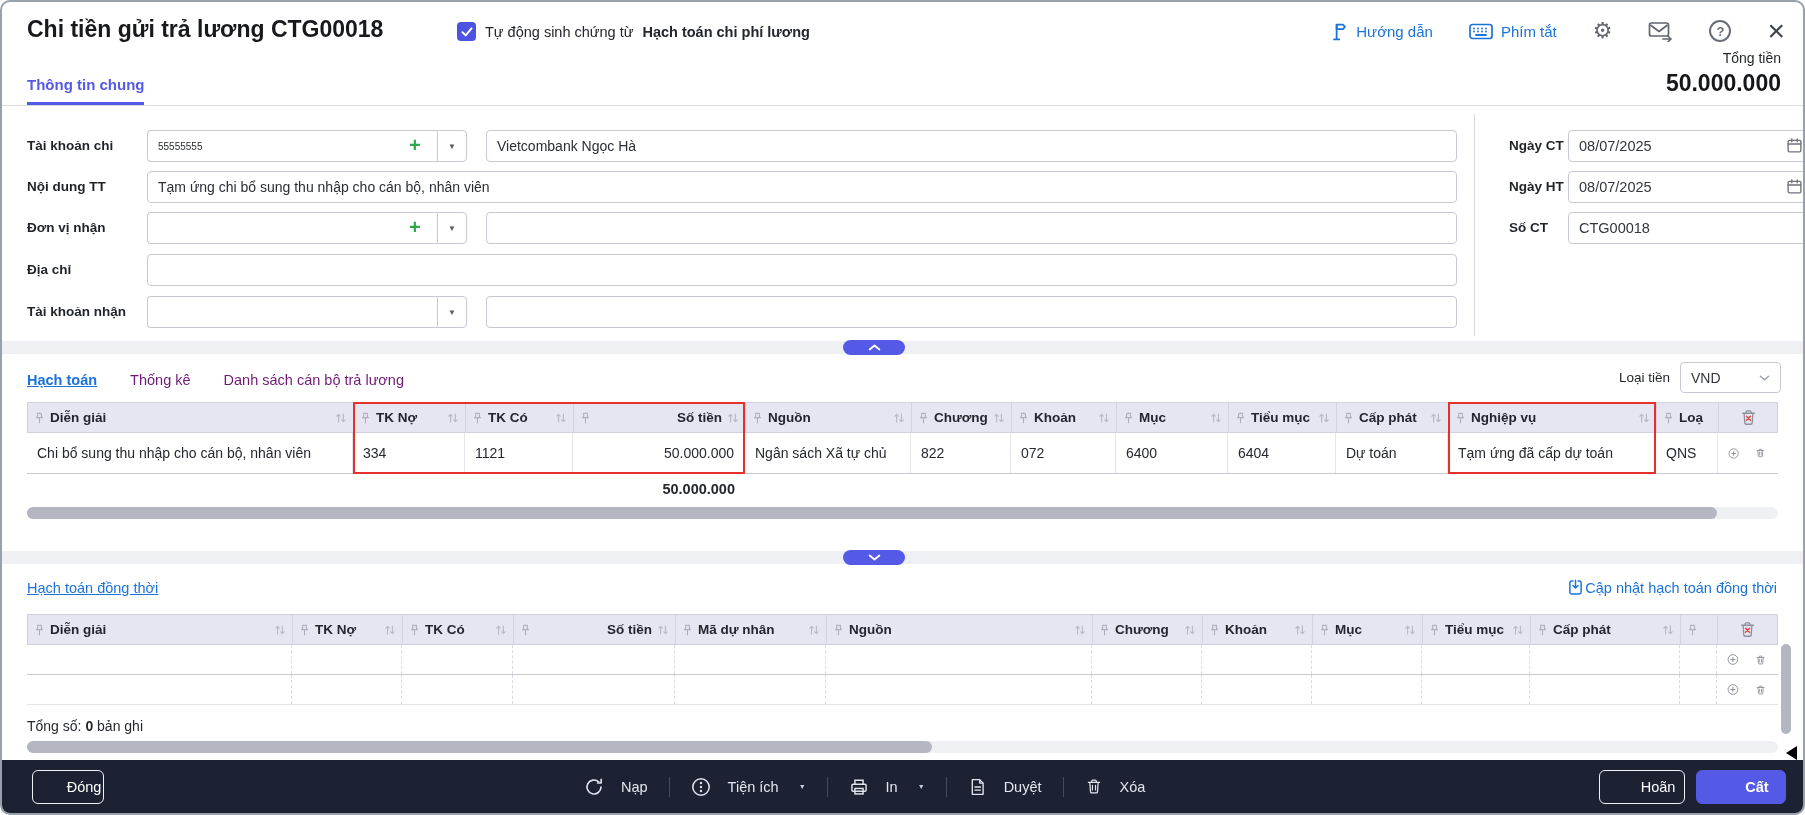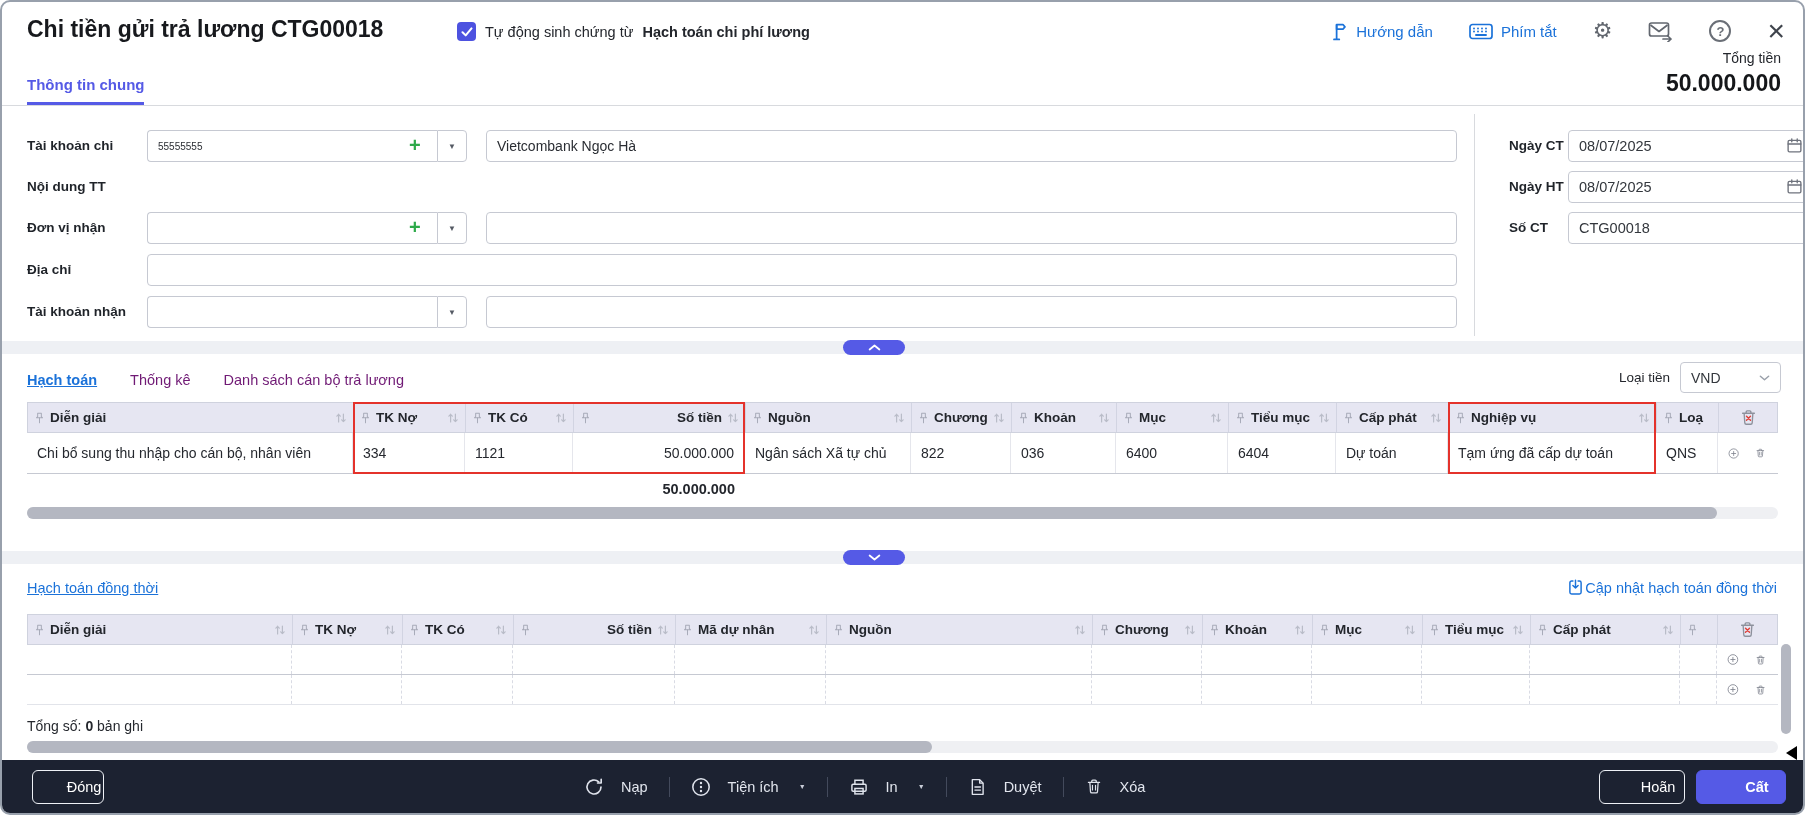--- a/index.html
+++ b/index.html
@@ -236,20 +236,21 @@
   <div class="combo" style="top:128px">
     <input class="cinput" value="55555555" style="">
     <span class="plus">+</span>
     <button class="combo-btn">
         <span class="caret">▼</span>
       </button>
   </div>
   <input class="input" style="left: 484px; top: 128px; width: 971px;" value="Vietcombank Ngọc Hà">
 
   <div class="flabel" style="top:169px">Nội dung TT</div>
+  <input class="input" style="left: 145px; top: 169px; width: 1310px;" value="Tạm ứng chi bổ sung thu nhập cho cán bộ, nhân viên">
 
   <div class="flabel" style="top:210px">Đơn vị nhận</div>
   <div class="combo" style="top:210px">
     <input class="cinput" value="" style="">
     <span class="plus">+</span>
     <button class="combo-btn">
         <span class="caret">▼</span>
       </button>
   </div>
   <input class="input" style="left: 484px; top: 210px; width: 971px;" value="">
@@ -419,21 +420,21 @@
           </svg>
         </div>
     </div>
     <div class="grow g1 row1">
       <div class="td">Chi bổ sung thu nhập cho cán bộ, nhân viên</div>
       <div class="td">334</div>
       <div class="td">1121</div>
       <div class="td right">50.000.000</div>
       <div class="td">Ngân sách Xã tự chủ</div>
       <div class="td">822</div>
-      <div class="td">036</div>
+      <div class="td">072</div>
       <div class="td">6400</div>
       <div class="td">6404</div>
       <div class="td">Dự toán</div>
       <div class="td">Tạm ứng đã cấp dự toán</div>
       <div class="td">QNS</div>
       <div class="td actions">
         <svg class="rowadd">
             <use href="#i-plusc"></use>
           </svg>
         <svg class="rowdel">

